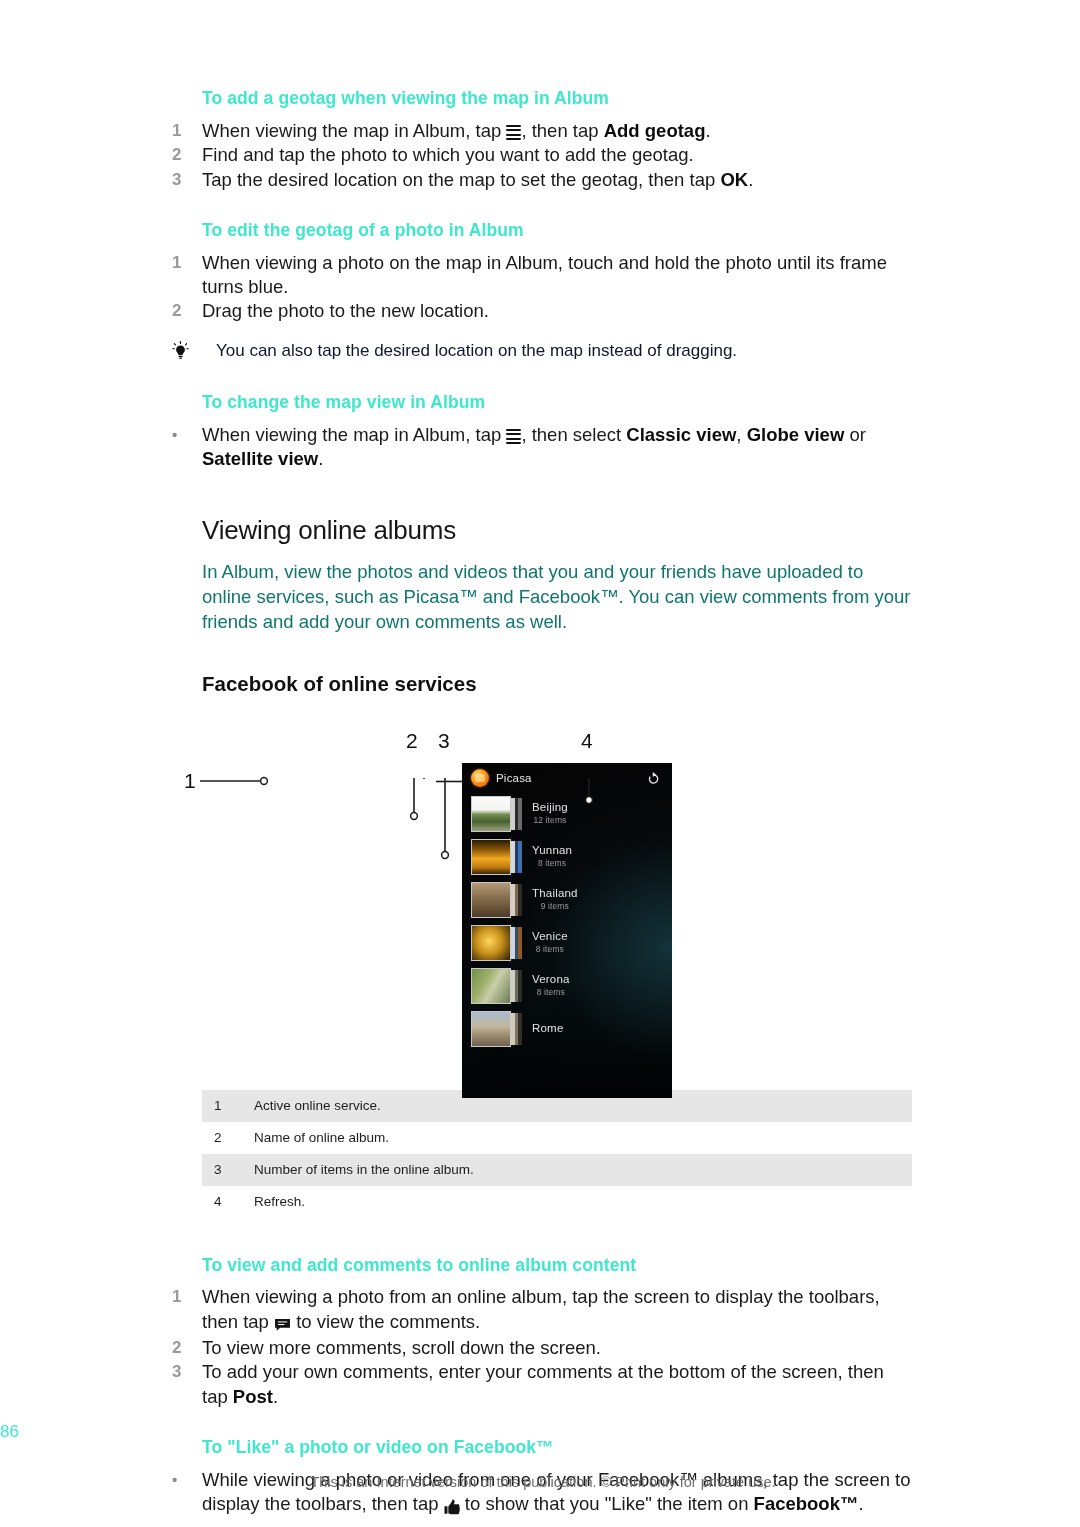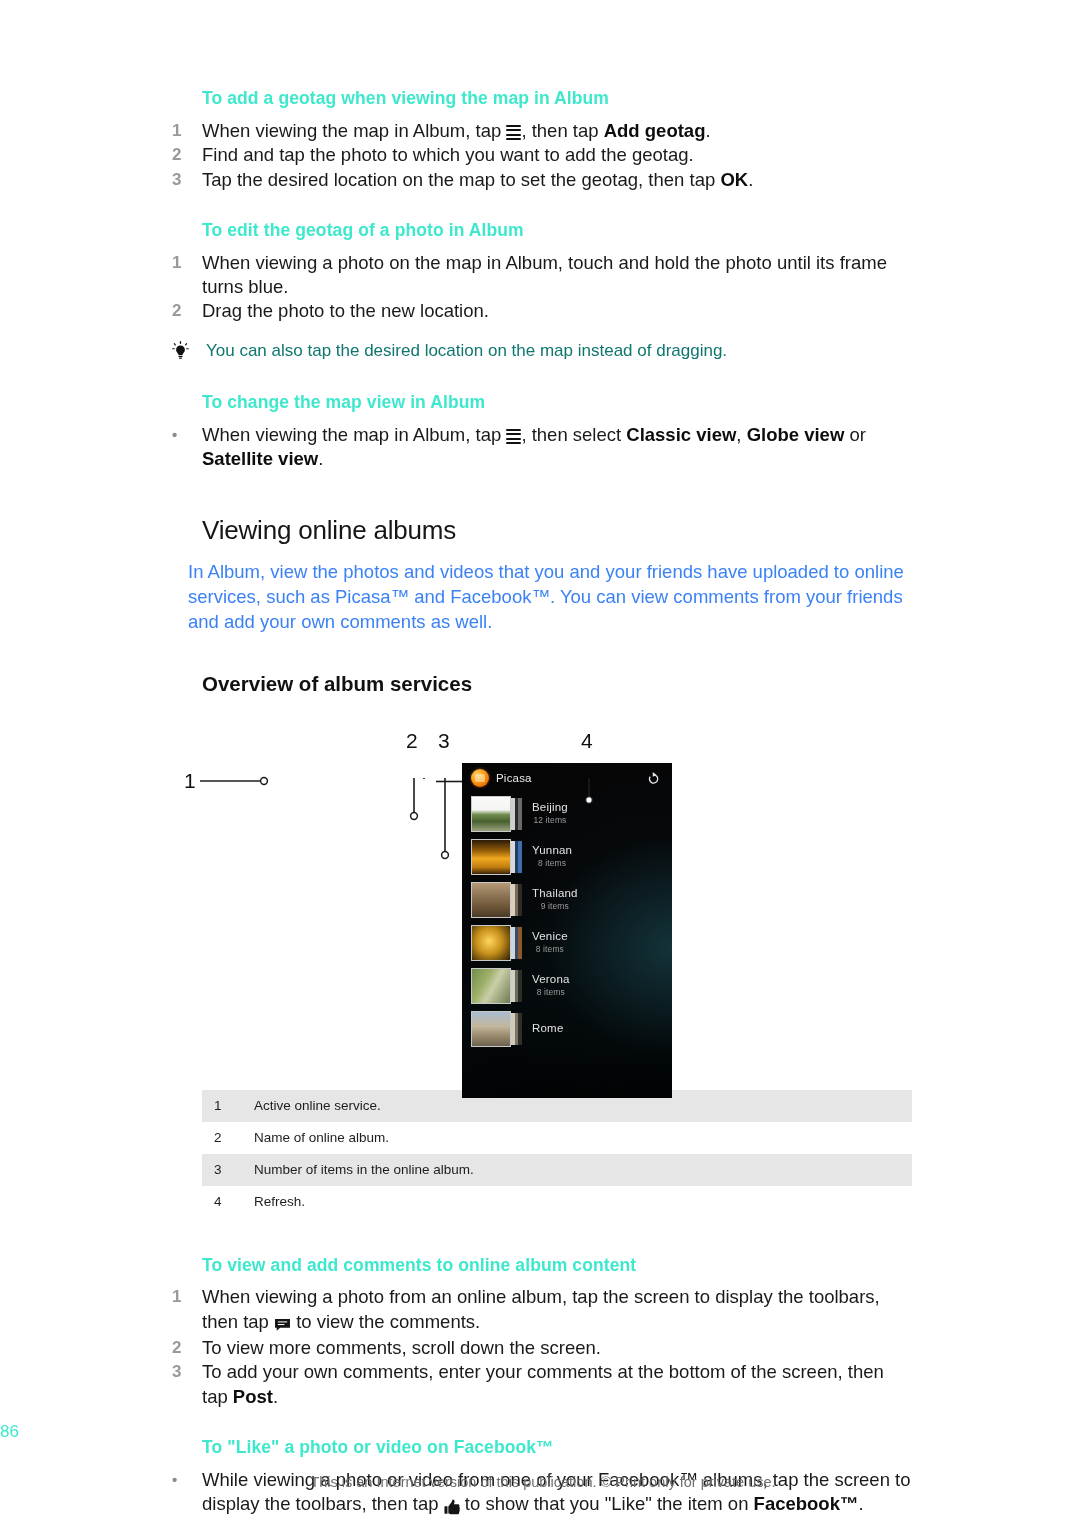--- a/index.html
+++ b/index.html
@@ -55,22 +55,22 @@
     font-weight: bold;
     color: #111111;
     margin: 0 0 12px 30px;
     line-height: 1.2;
   }
 
   
   .body-para {
     font-size: 18.5px;
     line-height: 1.33;
-    margin: 0 0 2px 16px;
-    color: #3b82f6;
+    margin: 0 0 2px 30px;
+    color: #0f766e;
   }
 
   
   .steps { margin: 0; padding: 0; list-style: none; }
   .step {
     display: flex;
     font-size: 18.5px;
     line-height: 1.315;
     color: #1a1a1a;
     margin-bottom: 0px;
@@ -91,21 +91,22 @@
   .step .txt { flex: 1 1 auto; }
 
   b, .b { font-weight: bold; color: #0d0d0d; }
 
   
   .tip {
     display: flex;
     font-size: 17px;
     line-height: 1.3;
     margin: 16px 0 0 0;
-    color: #0f766e;
+    color: #0f172a;
+    gap: 10px;
   }
   .tip .tip-icon {
     width: 30px;
     flex: 0 0 30px;
     position: relative;
     top: 1px;
   }
   .tip .tip-txt { flex: 1 1 auto; padding-left: 4px; }
 
   
@@ -370,21 +371,21 @@
     <div class="gap-xl"></div>
 
     <div>
       <h1 class="sec-head">Viewing online albums</h1>
       <p class="body-para">In Album, view the photos and videos that you and your friends have uploaded to online services, such as Picasa™ and Facebook™. You can view comments from your friends and add your own comments as well.</p>
     </div>
 
     <div class="gap-lg"></div>
 
     <div>
-      <h2 class="sub-head">Overview of album services</h2>
+      <h2 class="sub-head">Facebook of online services</h2>
 
       <div class="figure">
 
         <div class="phone-shot">
 
           <div class="shot-header">
             <span class="picasa-logo"></span>
             <span class="picasa-name">Picasa</span>
             <span class="refresh-icon">
               <svg viewBox="0 0 16 18" xmlns="http://www.w3.org/2000/svg">

